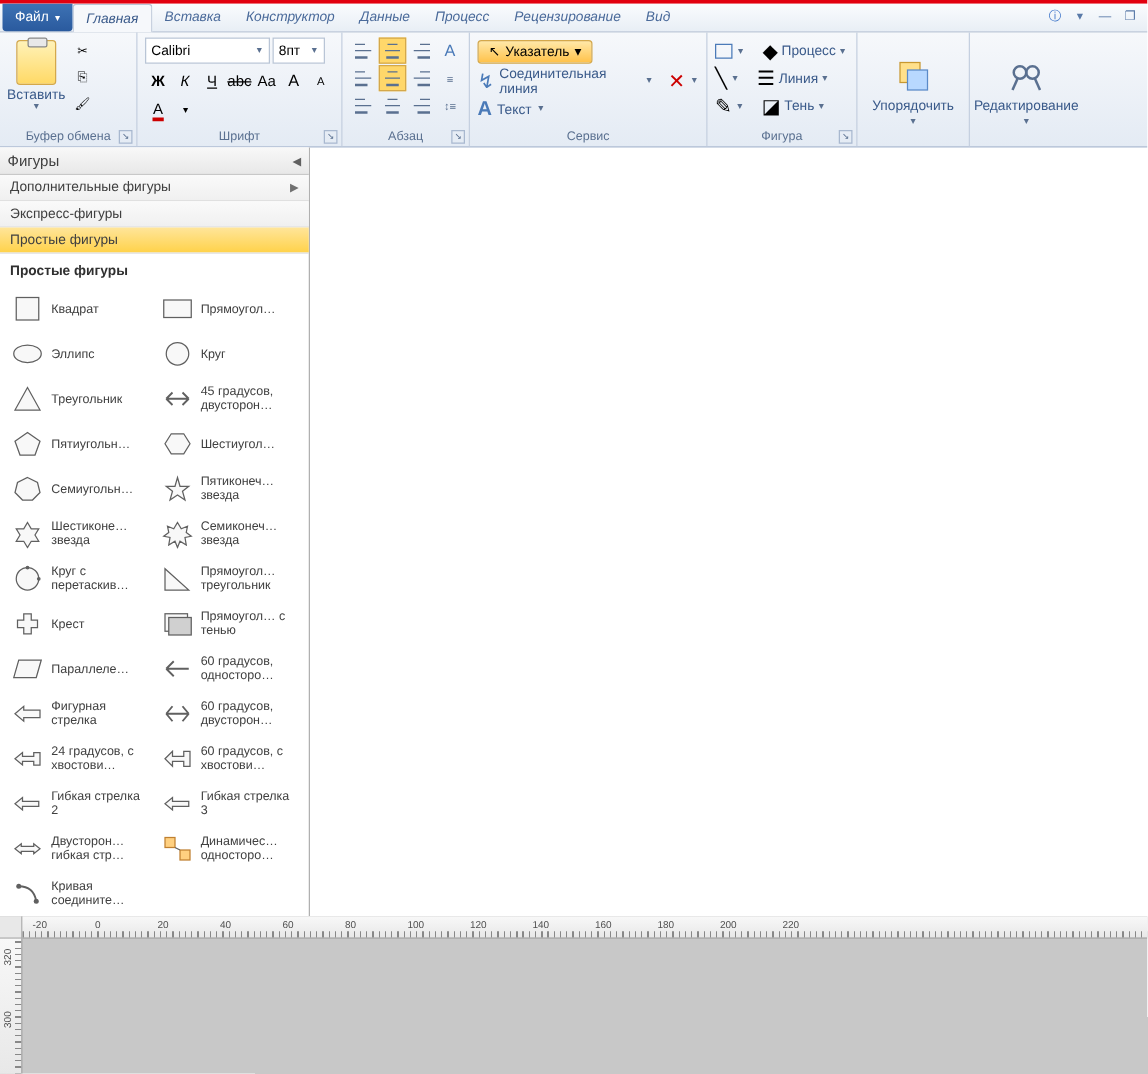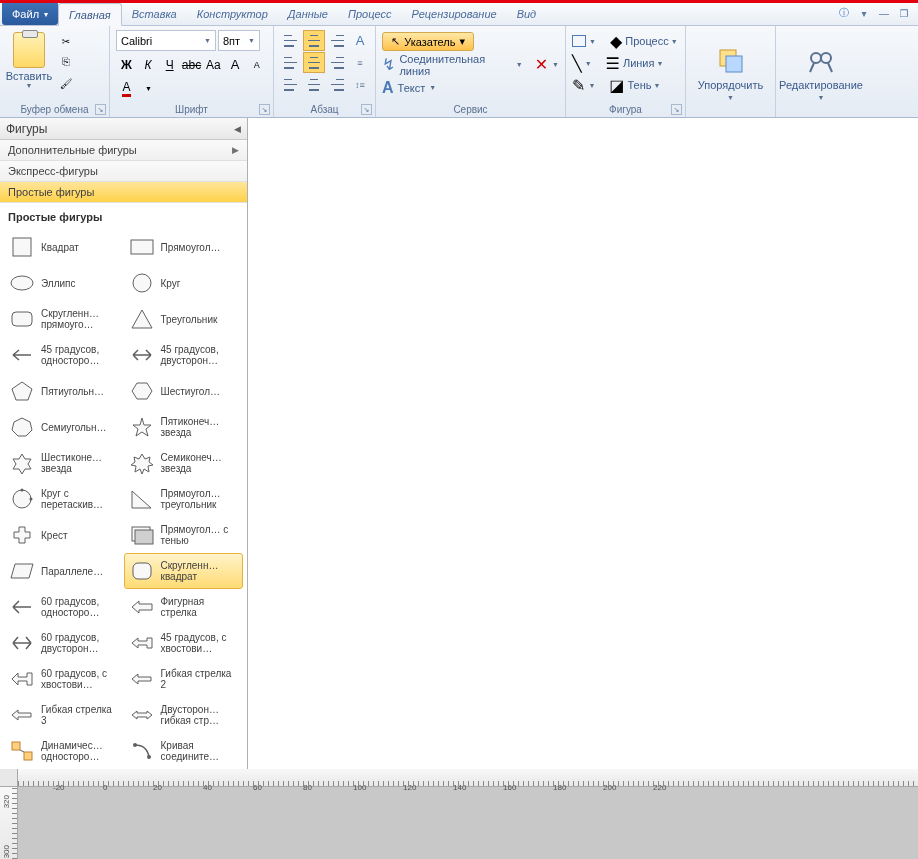--- a/index.html
+++ b/index.html
@@ -82,21 +82,21 @@
 .shape-item.selected { background:linear-gradient(#fff3c8,#ffdb75); border:1px solid #e8b33c; }
 .shape-icon { width:26px; height:24px; flex-shrink:0; display:flex; align-items:center; justify-content:center; }
 .shape-label { line-height:11px; }
 
 
 .canvas-area { flex:1; background:#c8c8c8; position:relative; overflow:hidden; }
 .ruler-h { position:absolute; top:0; left:18px; right:0; height:18px; background:linear-gradient(#f8f8f8,#e8e8e8); border-bottom:1px solid #a8a8a8; }
 .ruler-v { position:absolute; top:18px; left:0; width:18px; bottom:0; background:linear-gradient(#f8f8f8,#e8e8e8); border-right:1px solid #a8a8a8; }
 .ruler-corner { position:absolute; top:0; left:0; width:18px; height:18px; background:#e8e8e8; border-right:1px solid #a8a8a8; border-bottom:1px solid #a8a8a8; }
 .ruler-tick { position:absolute; font-size:8px; color:#505050; }
-.ruler-h .ruler-tick { top:14px;margin-left:27px; }
+.ruler-h .ruler-tick { top:2px; }
 .ruler-v .ruler-tick { left:2px; writing-mode:vertical-rl; transform:rotate(180deg); }
 .ruler-h::after, .ruler-v::after { content:''; position:absolute; background:repeating-linear-gradient(90deg,#888 0,#888 1px,transparent 1px,transparent 5px); }
 .ruler-h::after { bottom:0; left:0; right:0; height:5px; }
 .ruler-v::after { right:0; top:0; bottom:0; width:5px; background:repeating-linear-gradient(0deg,#888 0,#888 1px,transparent 1px,transparent 5px); }
 
 .page { position:absolute; left:105px; top:154px; width:530px; height:720px; background:#fff; box-shadow:2px 2px 6px rgba(0,0,0,0.3); }
 .page-grid { position:absolute; inset:8px; background-image:linear-gradient(#e4eaf2 1px,transparent 1px),linear-gradient(90deg,#e4eaf2 1px,transparent 1px); background-size:13px 13px; }
 .canvas-shape { position:absolute; }
 .cs-rect1 { left:210px; top:65px; width:100px; height:70px; background:linear-gradient(#fff,#f4f4f4); border:1px solid #707070; }
 .cs-rect2 { left:210px; top:155px; width:98px; height:98px; background:linear-gradient(#fff,#f4f4f4); border:1px solid #707070; }
@@ -383,40 +383,24 @@
           <span class="shape-icon">
             <svg width="26" height="24" viewBox="0 0 26 24">
               <circle cx="13" cy="12" r="9" fill="#f8f8f8" stroke="#606060"></circle>
             </svg>
           </span>
           <span class="shape-label">Круг</span>
         </div>
         <div class="shape-item">
           <span class="shape-icon">
             <svg width="26" height="24" viewBox="0 0 26 24">
-              <rect x="3" y="5" width="20" height="14" rx="4" fill="#f8f8f8" stroke="#606060"></rect>
-            </svg>
-          </span>
-          <span class="shape-label">Скругленн… прямоуго…</span>
-        </div>
-        <div class="shape-item">
-          <span class="shape-icon">
-            <svg width="26" height="24" viewBox="0 0 26 24">
               <polygon points="13,3 23,21 3,21" fill="#f8f8f8" stroke="#606060"></polygon>
             </svg>
           </span>
           <span class="shape-label">Треугольник</span>
-        </div>
-        <div class="shape-item">
-          <span class="shape-icon">
-            <svg width="26" height="24" viewBox="0 0 26 24">
-              <path d="M4,12 L10,7 M4,12 L10,17 M4,12 L22,12" stroke="#606060" fill="none" stroke-width="1.5"></path>
-            </svg>
-          </span>
-          <span class="shape-label">45 градусов, односторо…</span>
         </div>
         <div class="shape-item">
           <span class="shape-icon">
             <svg width="26" height="24" viewBox="0 0 26 24">
               <path d="M4,12 L9,7 M4,12 L9,17 M22,12 L17,7 M22,12 L17,17 M4,12 L22,12" stroke="#606060" fill="none" stroke-width="1.5"></path>
             </svg>
           </span>
           <span class="shape-label">45 градусов, двусторон…</span>
         </div>
         <div class="shape-item">
@@ -503,28 +487,20 @@
           <span class="shape-label">Прямоугол… с тенью</span>
         </div>
         <div class="shape-item">
           <span class="shape-icon">
             <svg width="26" height="24" viewBox="0 0 26 24">
               <polygon points="6,5 24,5 20,19 2,19" fill="#f8f8f8" stroke="#606060"></polygon>
             </svg>
           </span>
           <span class="shape-label">Параллеле…</span>
         </div>
-        <div class="shape-item selected">
-          <span class="shape-icon">
-            <svg width="26" height="24" viewBox="0 0 26 24">
-              <rect x="4" y="4" width="18" height="16" rx="5" fill="#f8f8f8" stroke="#606060"></rect>
-            </svg>
-          </span>
-          <span class="shape-label">Скругленн… квадрат</span>
-        </div>
         <div class="shape-item">
           <span class="shape-icon">
             <svg width="26" height="24" viewBox="0 0 26 24">
               <path d="M4,12 L10,6 M4,12 L10,18 M4,12 L22,12" stroke="#606060" fill="none" stroke-width="1.5"></path>
             </svg>
           </span>
           <span class="shape-label">60 градусов, односторо…</span>
         </div>
         <div class="shape-item">
           <span class="shape-icon">
@@ -541,21 +517,21 @@
             </svg>
           </span>
           <span class="shape-label">60 градусов, двусторон…</span>
         </div>
         <div class="shape-item">
           <span class="shape-icon">
             <svg width="26" height="24" viewBox="0 0 26 24">
               <polygon points="3,12 9,7 9,10 18,10 18,7 23,7 23,17 18,17 18,14 9,14 9,17" fill="#f8f8f8" stroke="#606060"></polygon>
             </svg>
           </span>
-          <span class="shape-label">45 градусов, с хвостови…</span>
+          <span class="shape-label">24 градусов, с хвостови…</span>
         </div>
         <div class="shape-item">
           <span class="shape-icon">
             <svg width="26" height="24" viewBox="0 0 26 24">
               <polygon points="3,12 9,6 9,10 18,10 18,6 23,6 23,18 18,18 18,14 9,14 9,18" fill="#f8f8f8" stroke="#606060"></polygon>
             </svg>
           </span>
           <span class="shape-label">60 градусов, с хвостови…</span>
         </div>
         <div class="shape-item">

